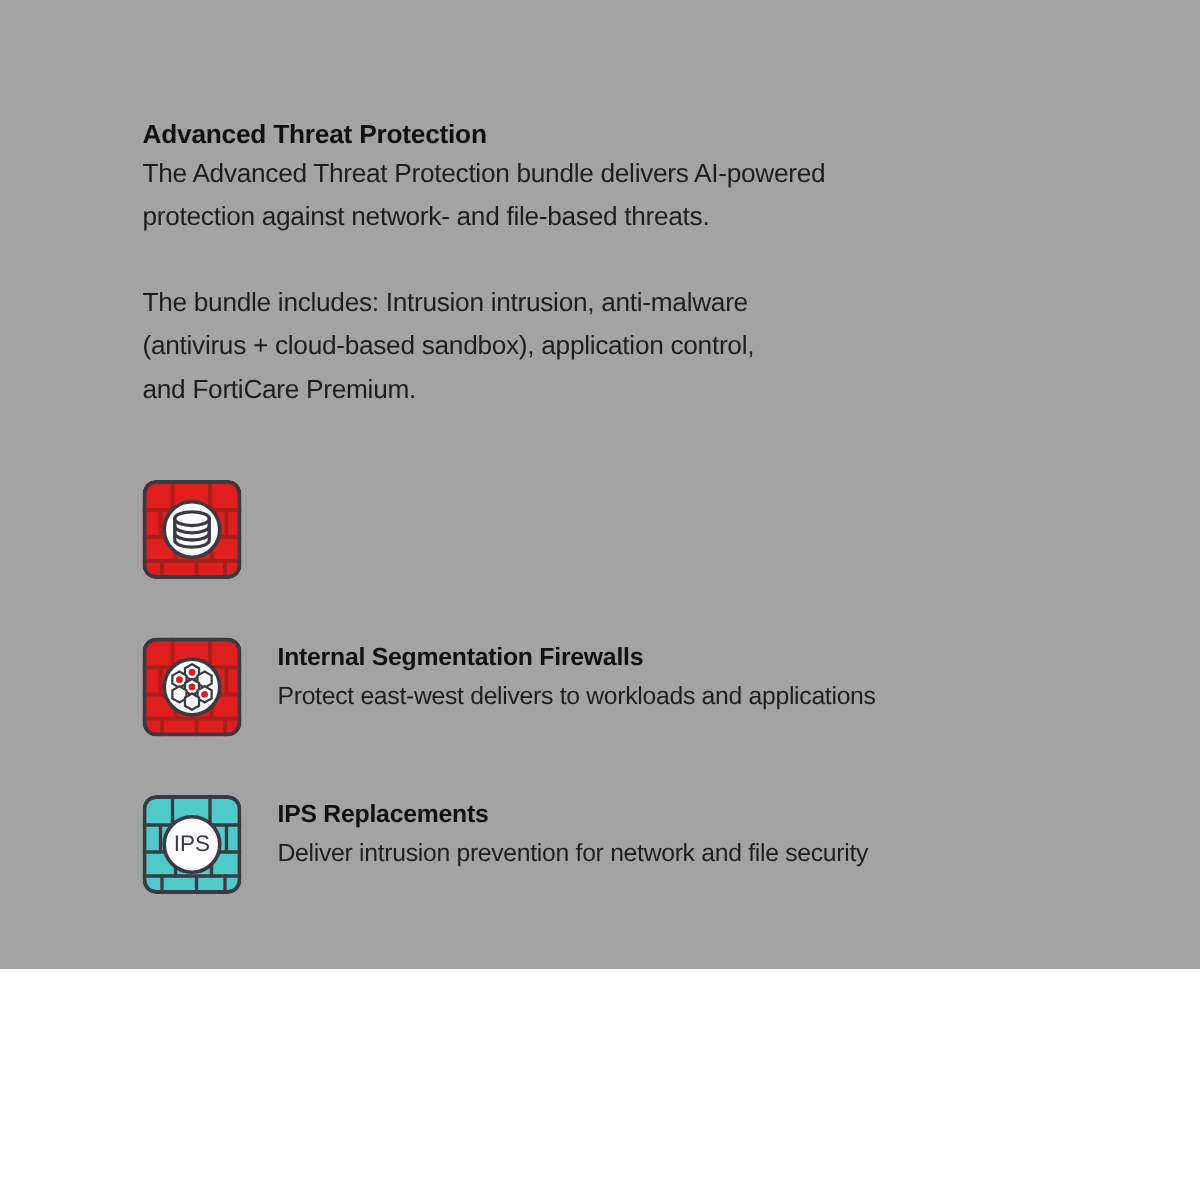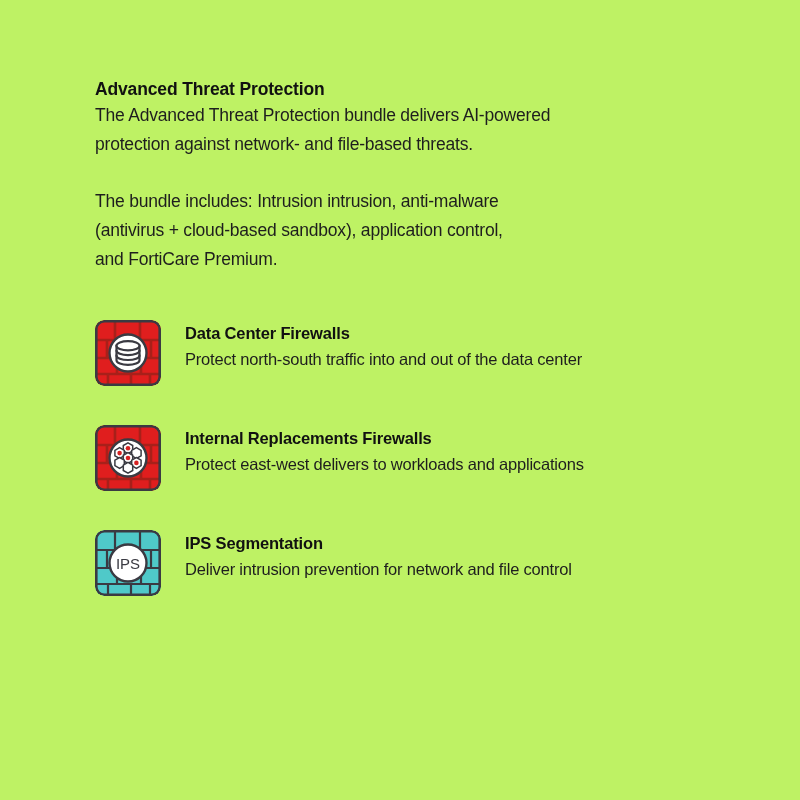--- a/index.html
+++ b/index.html
@@ -14,22 +14,22 @@
   body {
     font-family: "Liberation Sans", "DejaVu Sans", sans-serif;
     color: #1a1a1a;
     -webkit-font-smoothing: antialiased;
     overflow: hidden;
   }
 
   .page {
     position: relative;
     width: 800px;
-    height: 800px;
-    background: #bef264;
+    height: 646px;
+    background: #a3a3a3;
     padding: 78px 0 0 95px;
   }
 
   
   .heading {
     font-size: 17.5px;
     font-weight: bold;
     letter-spacing: -0.15px;
     color: #111111;
     line-height: 1.3;
@@ -138,24 +138,20 @@
             <circle cx="33" cy="33" r="18.5" fill="#FFFFFF" stroke="#3A3A42" stroke-width="2.4"></circle>
 
             <g stroke="#3A3A42" stroke-width="2.2" fill="#FFFFFF" stroke-linecap="round">
               <path d="M21.5 25.8 v14.4 a11.5 4.6 0 0 0 23 0 v-14.4 z"></path>
               <ellipse cx="33" cy="25.8" rx="11.5" ry="4.6"></ellipse>
               <path d="M21.5 30.6 a11.5 4.6 0 0 0 23 0" fill="none"></path>
               <path d="M21.5 35.4 a11.5 4.6 0 0 0 23 0" fill="none"></path>
             </g>
           </g>
         </svg>
-      </div>
-      <div class="feature-text">
-        <div class="feature-title">Data Center Firewalls</div>
-        <div class="feature-desc">Protect north-south traffic into and out of the data center</div>
       </div>
     </div>
 
     <div class="feature-row">
       <div class="icon-tile">
         <svg viewBox="0 0 66 66" xmlns="http://www.w3.org/2000/svg">
           <defs>
             <clipPath id="clip2">
                 <rect x="0" y="0" width="66" height="66" rx="9" ry="9"></rect>
               </clipPath>
@@ -210,21 +206,21 @@
             <g fill="#D62222">
               <circle cx="33" cy="23.2" r="2.3"></circle>
               <circle cx="24.6" cy="28.1" r="2.3"></circle>
               <circle cx="33" cy="33" r="2.3"></circle>
               <circle cx="41.4" cy="37.9" r="2.3"></circle>
             </g>
           </g>
         </svg>
       </div>
       <div class="feature-text">
-        <div class="feature-title">Internal Replacements Firewalls</div>
+        <div class="feature-title">Internal Segmentation Firewalls</div>
         <div class="feature-desc">Protect east-west delivers to workloads and applications</div>
       </div>
     </div>
 
     <div class="feature-row">
       <div class="icon-tile">
         <svg viewBox="0 0 66 66" xmlns="http://www.w3.org/2000/svg">
           <defs>
             <clipPath id="clip3">
                 <rect x="0" y="0" width="66" height="66" rx="9" ry="9"></rect>
@@ -247,19 +243,19 @@
               <line x1="36" y1="54" x2="36" y2="66"></line>
               <line x1="55" y1="54" x2="55" y2="66"></line>
             </g>
             <rect x="1.3" y="1.3" width="63.4" height="63.4" rx="8" ry="8" fill="none" stroke="#3A3A42" stroke-width="2.6"></rect>
             <circle cx="33" cy="33" r="18.5" fill="#FFFFFF" stroke="#3A3A42" stroke-width="2.4"></circle>
             <text x="33" y="33" text-anchor="middle" dominant-baseline="central" font-family="Liberation Sans, sans-serif" font-size="15" font-weight="normal" fill="#3A3A42">IPS</text>
           </g>
         </svg>
       </div>
       <div class="feature-text">
-        <div class="feature-title">IPS Segmentation</div>
-        <div class="feature-desc">Deliver intrusion prevention for network and file control</div>
+        <div class="feature-title">IPS Replacements</div>
+        <div class="feature-desc">Deliver intrusion prevention for network and file security</div>
       </div>
     </div>
 
   </div>
 </div>
 
 </body></html>

